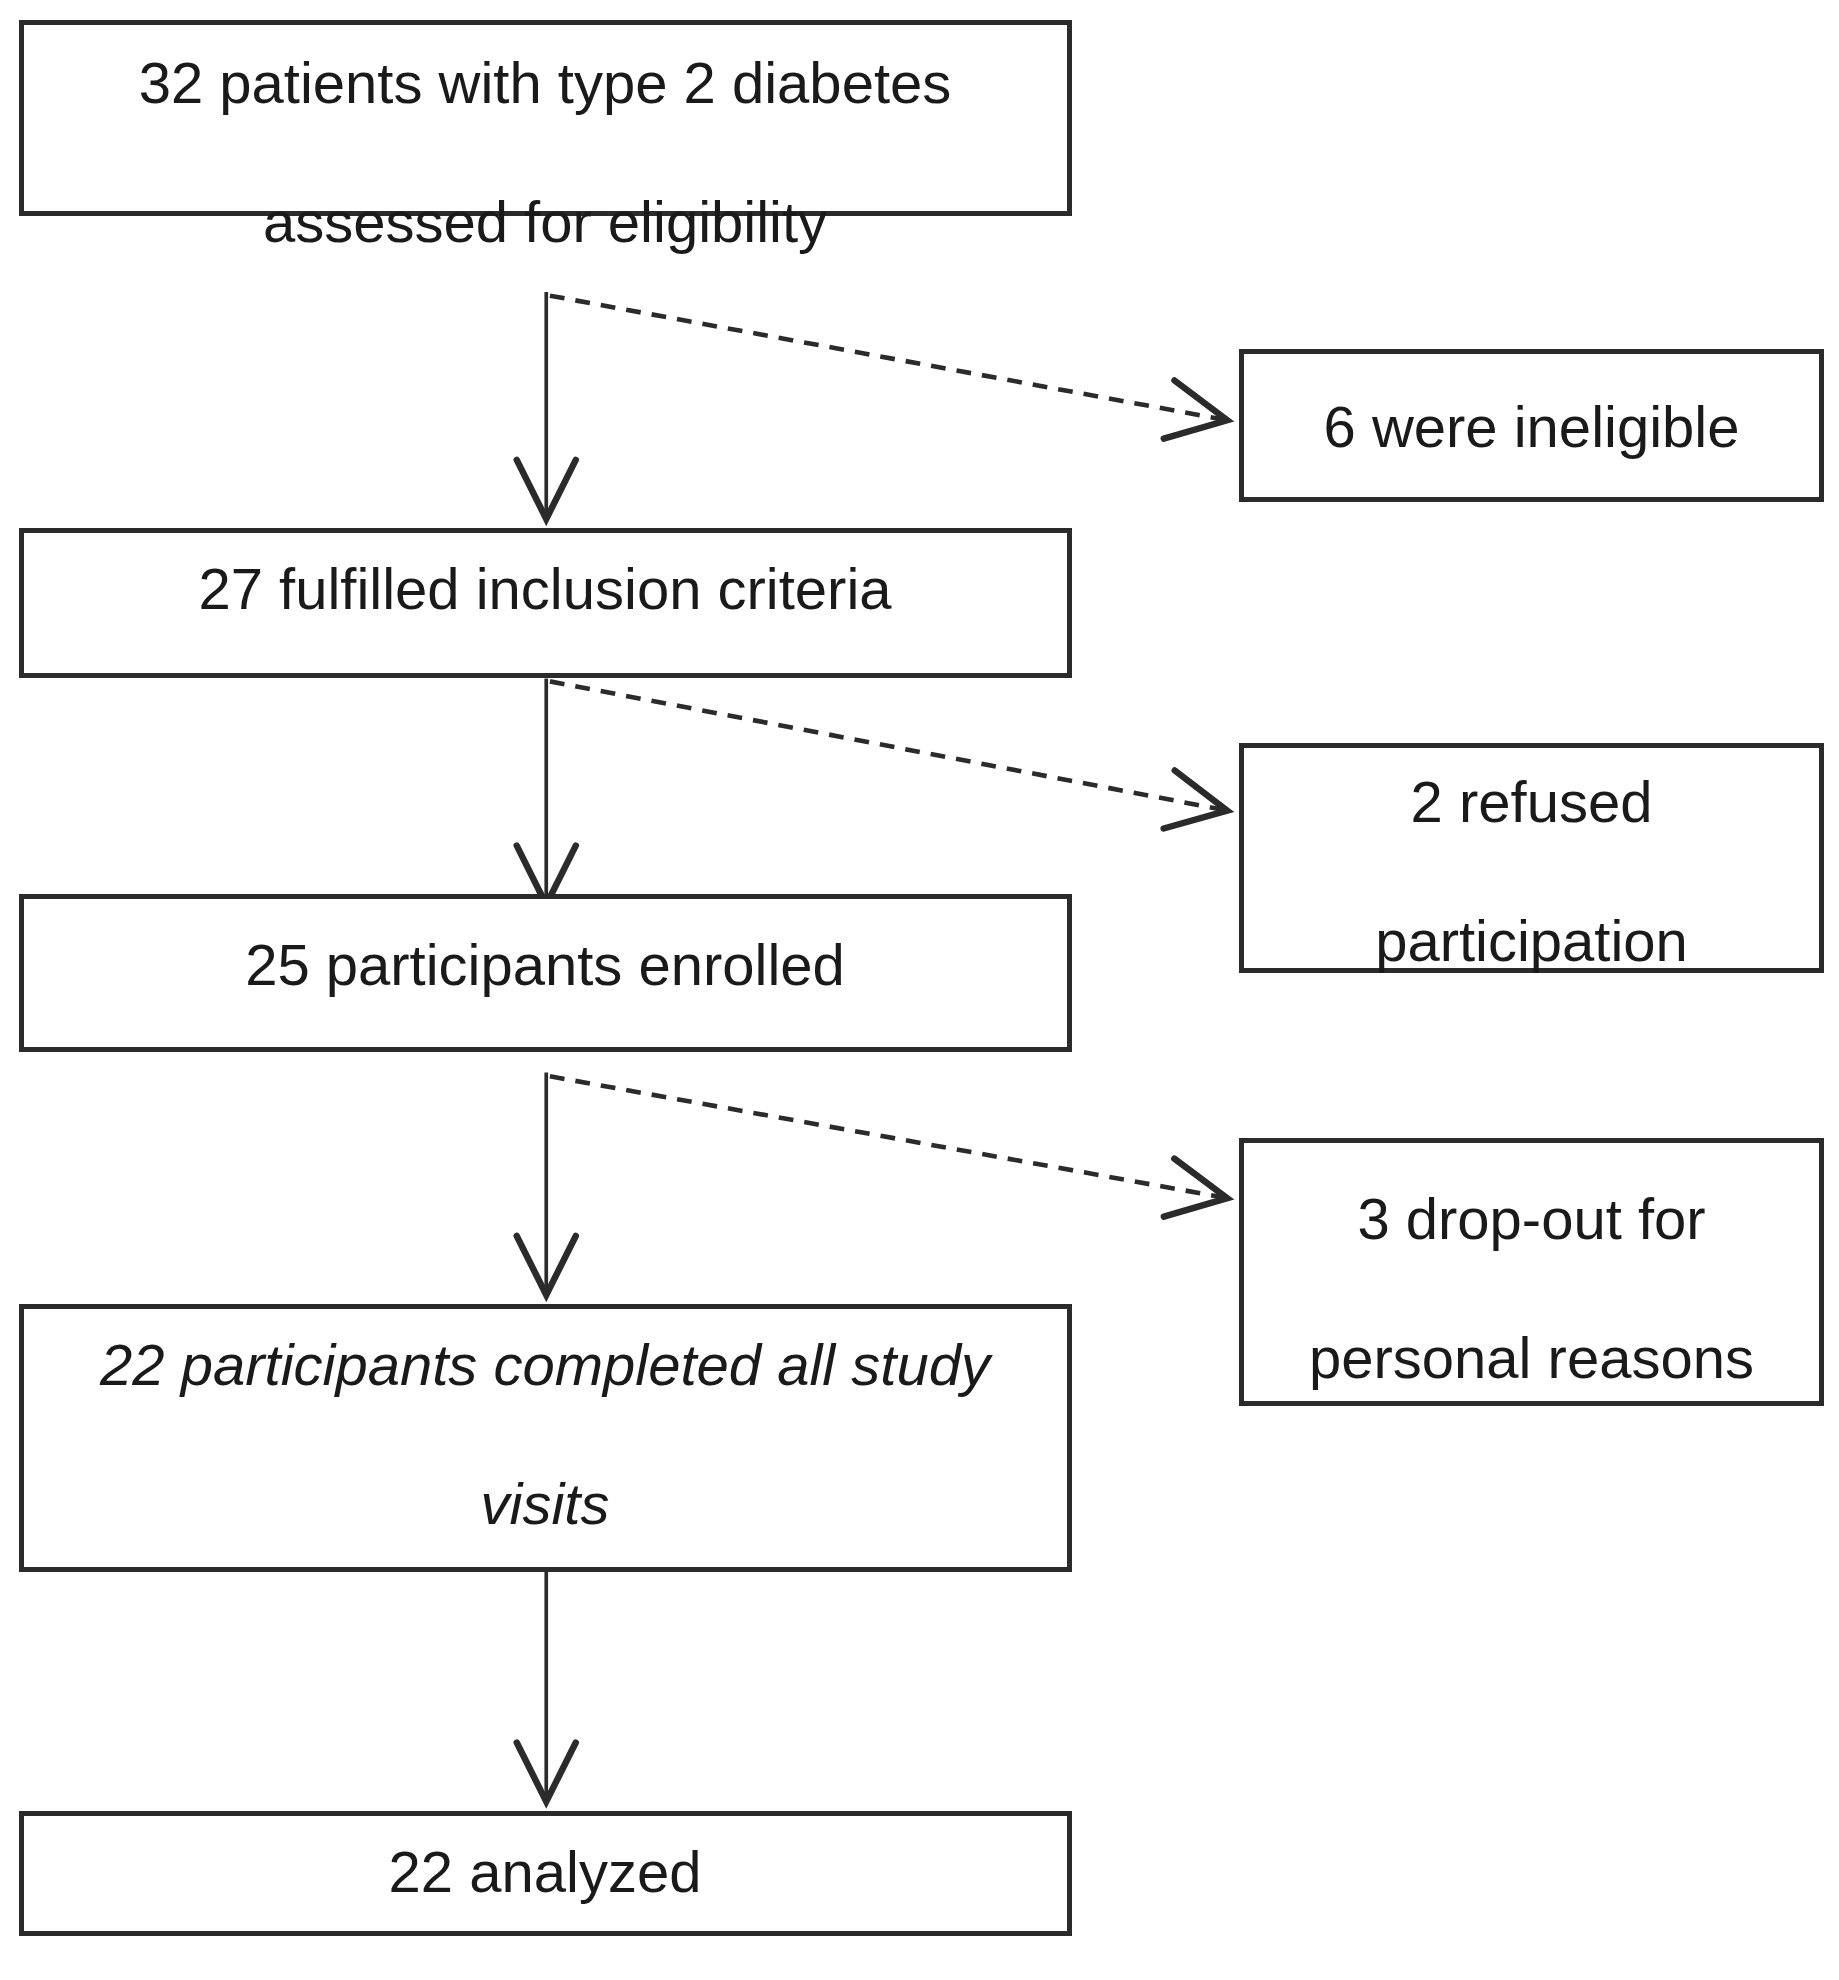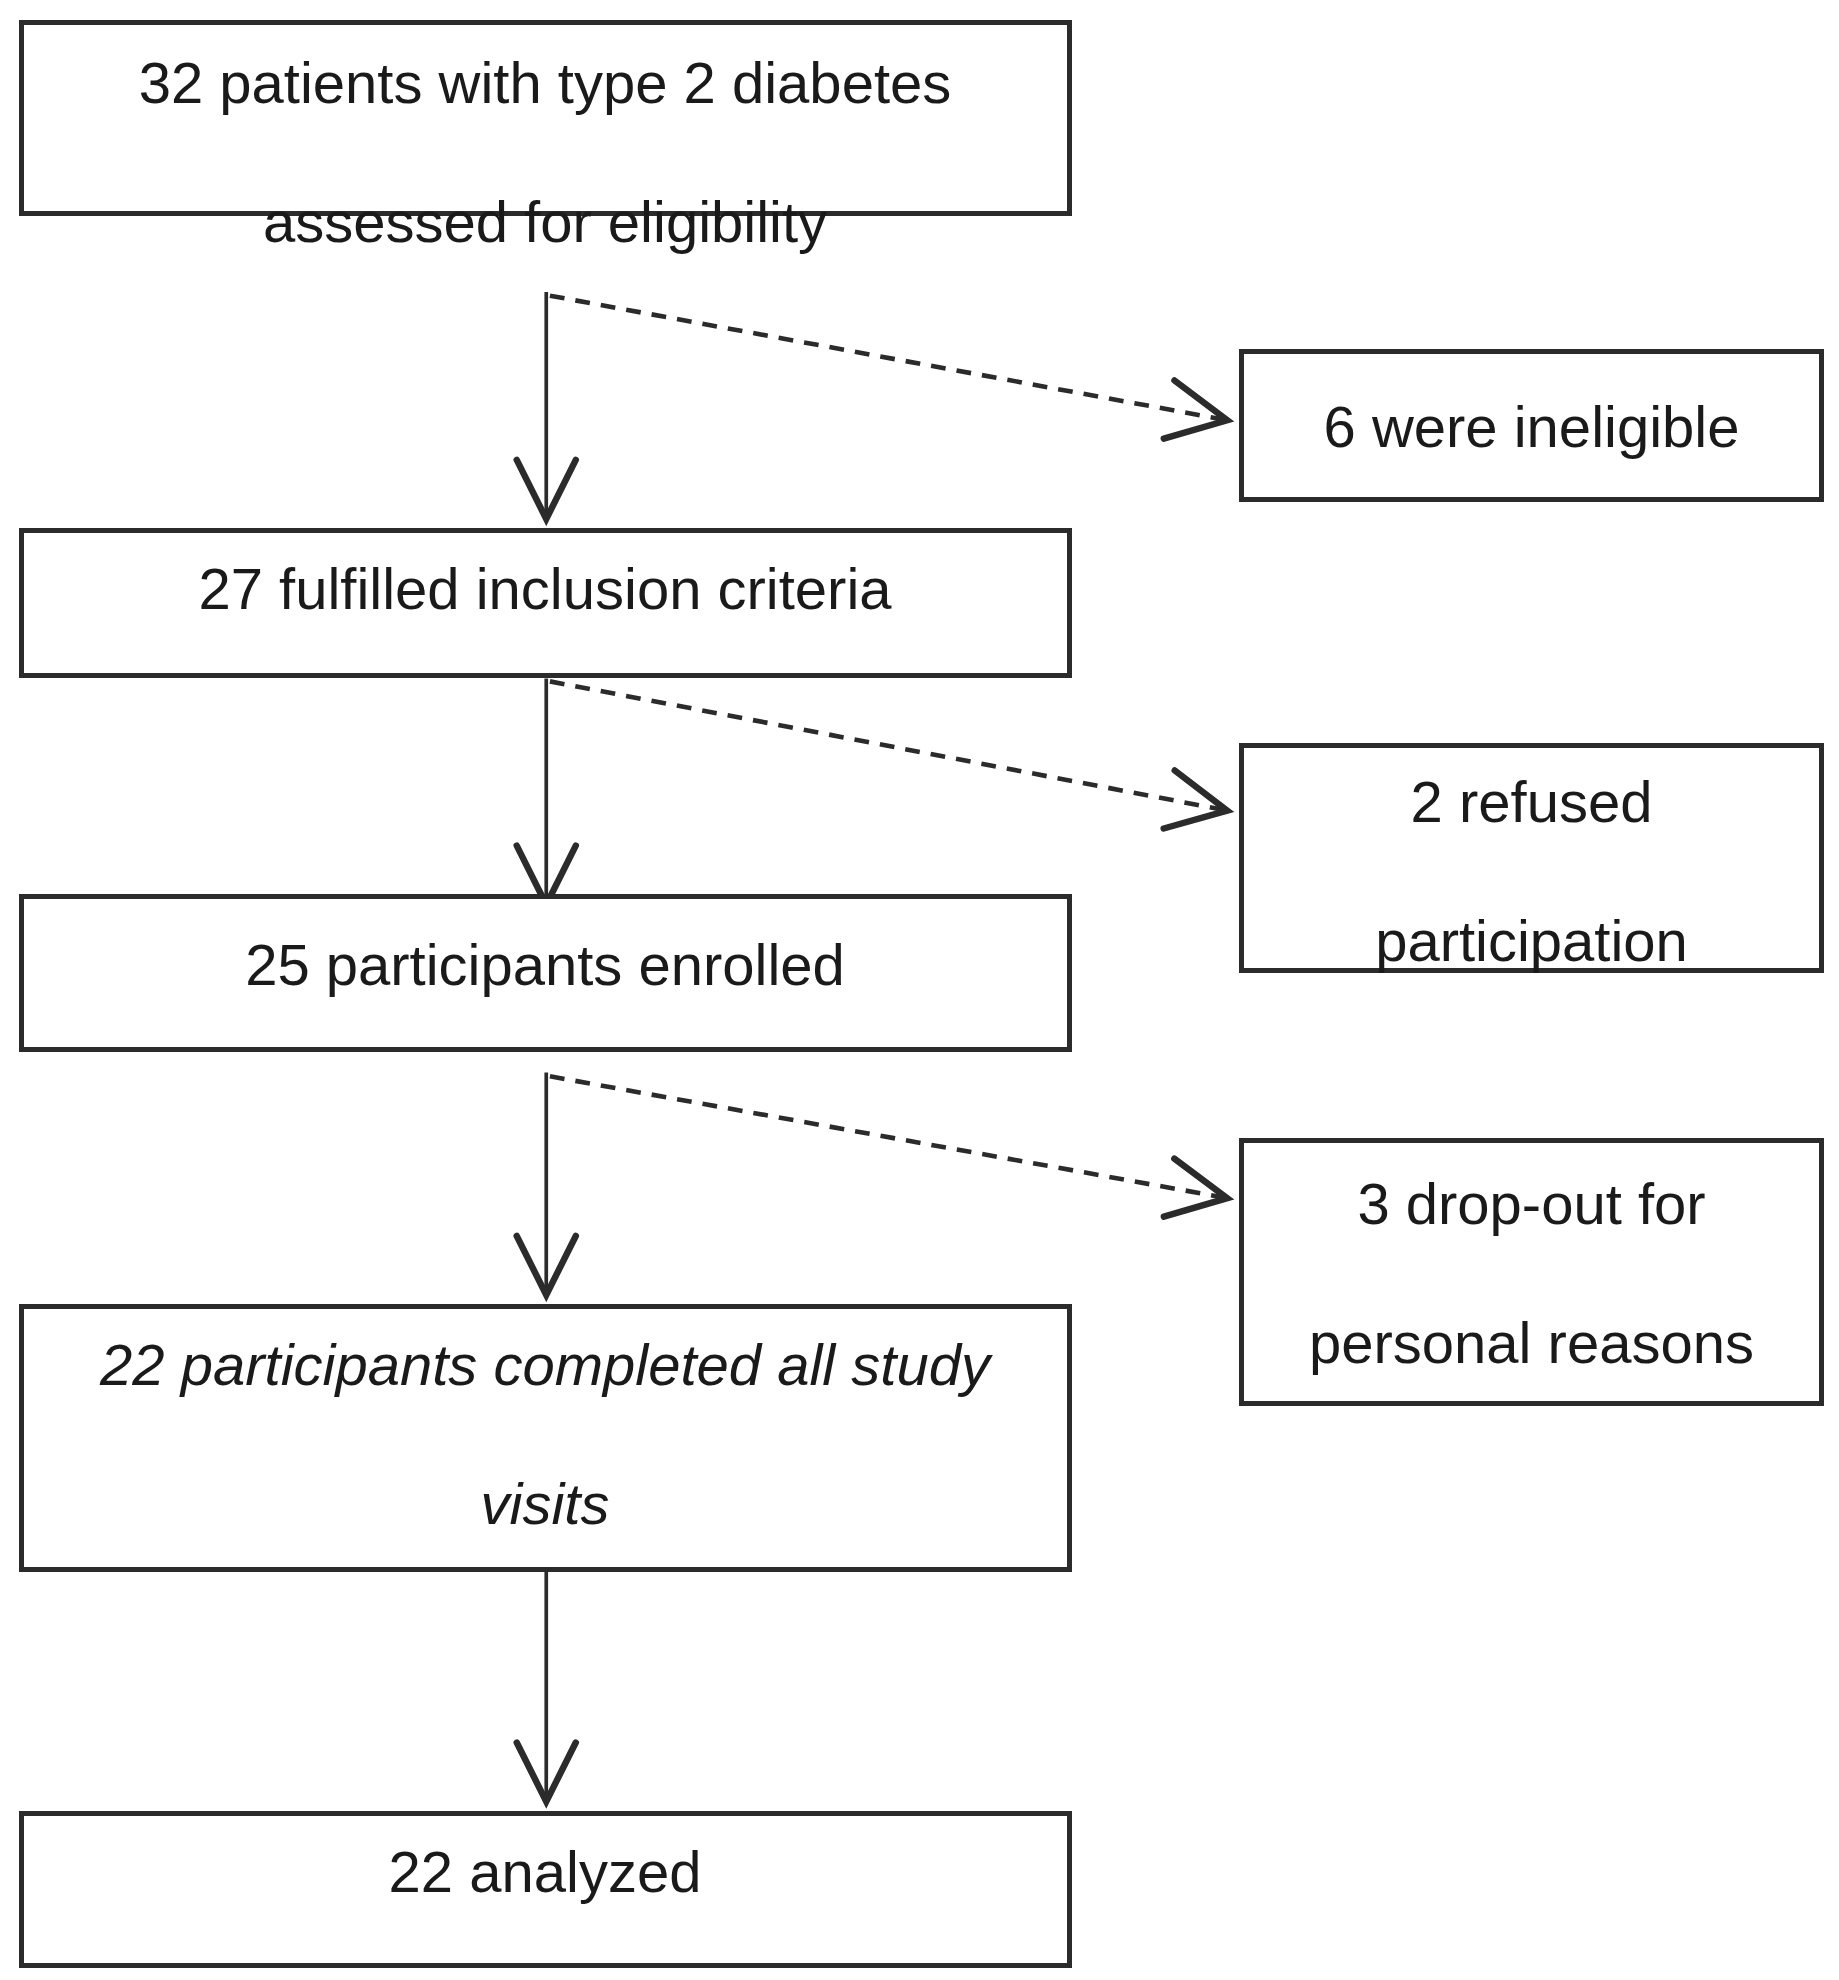--- a/index.html
+++ b/index.html
@@ -33,26 +33,26 @@
     line-height: 102px;
     white-space: nowrap;
     text-align: center;
   }
   
   .main-col { left: 18.5px; width: 1053px; }
   #box-assessed   { top: 20px;   height: 196px; padding-top: 7.4px; }
   #box-inclusion  { top: 528px;  height: 150px; padding-top: 4.6px; }
   #box-enrolled   { top: 894px;  height: 158px; padding-top: 15px; }
   #box-completed  { top: 1304px; height: 268px; padding-top: 4.6px; font-style: italic; }
-  #box-analyzed   { top: 1811px; height: 157px; padding-top: 4.6px; }
+  #box-analyzed   { top: 1811px; height: 125px; padding-top: 4.6px; }
   
   .side-col { left: 1239px; width: 585px; }
   #box-ineligible { top: 349px;  height: 153px; padding-top: 22px; }
   #box-refused    { top: 743px;  height: 230px; padding-top: 3px; }
-  #box-dropout    { top: 1138px; height: 268px; padding-top: 10px; }
+  #box-dropout    { top: 1138px; height: 268px; padding-top: 25px; }
 
   #arrow-layer {
     position: absolute;
     left: 0; top: 0;
     width: 1839px;
     height: 1981px;
     pointer-events: none;
   }
   .solid-arrow  { stroke: #2b2b2b; stroke-width: 4px; fill: none; }
   .dashed-arrow { stroke: #2b2b2b; stroke-width: 5px; fill: none; stroke-dasharray: 16 12; }

